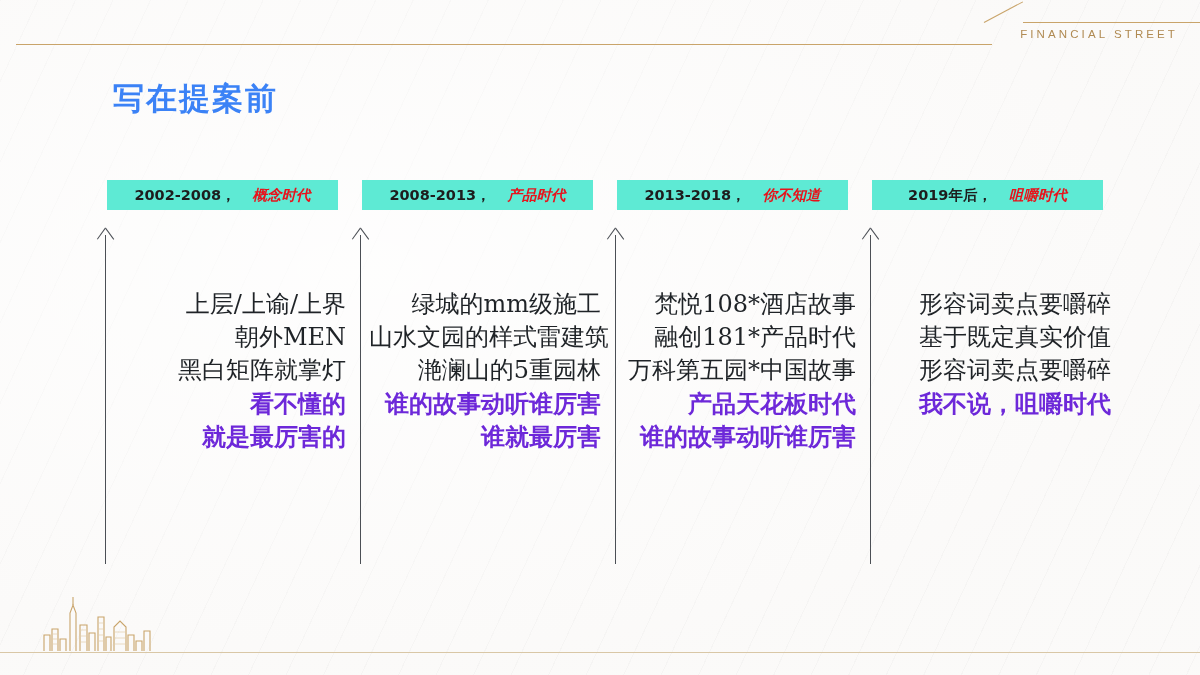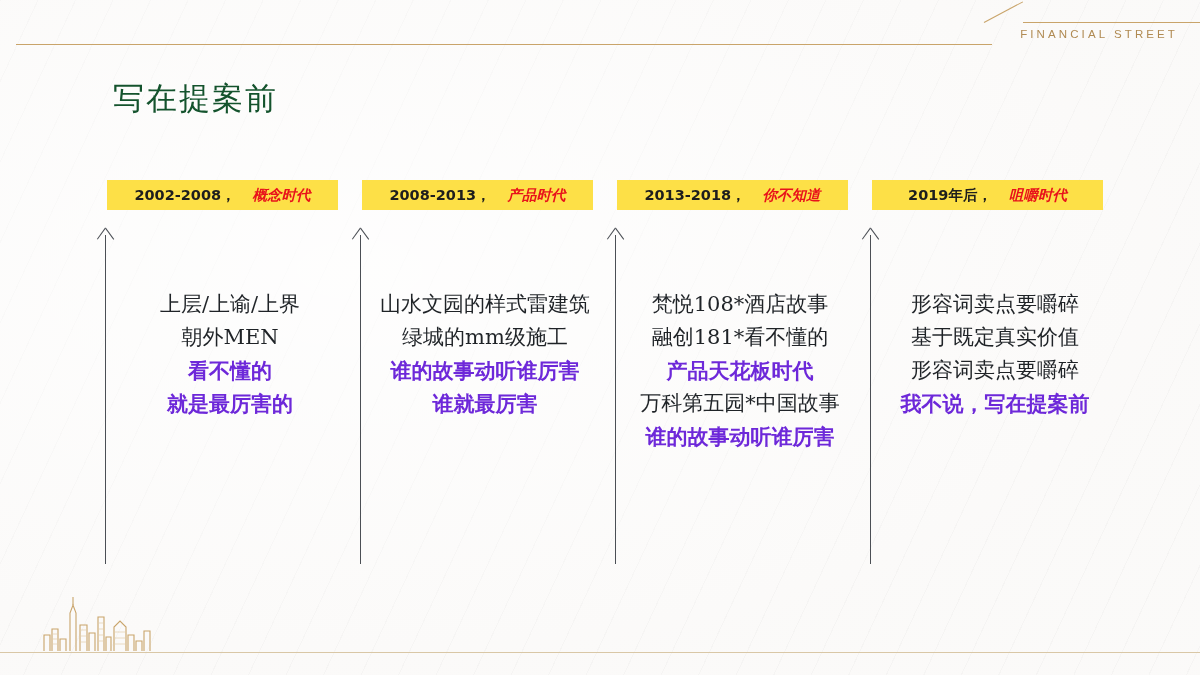--- a/index.html
+++ b/index.html
@@ -76,43 +76,43 @@
     color: #b08a52;
     font-weight: 400;
   }
 
   
   .page-title {
     position: absolute;
     left: 113px;
     top: 78px;
     font-size: 31px;
-    color: #14532d;
+    color: #3b82f6;
     letter-spacing: 2px;
     font-family: "DejaVu Serif", serif;
-    font-weight: 400;
+    font-weight: 700;
   }
 
   
   .columns {
     position: absolute;
     left: 96px;
     top: 180px;
     width: 1020px;
     display: flex;
   }
   .col {
     width: 255px;
     position: relative;
   }
 
   .col-header {
     height: 30px;
     margin: 0 13px 0 11px;
-    background: #fde047;
+    background: #5eead4;
     display: flex;
     align-items: center;
     justify-content: center;
     font-family: "DejaVu Sans", sans-serif;
     font-size: 14.5px;
     color: #1d1d1d;
     font-weight: 700;
     white-space: nowrap;
   }
   .col-header .era {
@@ -154,22 +154,22 @@
     background: #4b4f55;
   }
   .axis-arrow:before { left: 8px; transform: rotate(36deg); transform-origin: top center; }
   .axis-arrow:after  { left: 8px; transform: rotate(-36deg); transform-origin: top center; }
 
   .col-body {
     position: absolute;
     left: 18px;
     top: 108px;
     width: 232px;
-    text-align: center;
-    font-size: 21px;
+    text-align: right;
+    font-size: 24px;
     line-height: 33px;
     color: #1f2327;
     font-family: "DejaVu Serif", serif;
   }
   .col-body .red {
     color: #6d28d9;
     font-weight: 700;
   }
   .col-body .line { white-space: nowrap; }
 
@@ -211,71 +211,73 @@
         <span>2002-2008，</span>
         <span class="era">概念时代</span>
       </div>
       <div class="axis">
         <div class="axis-line"></div>
         <div class="axis-arrow"></div>
       </div>
       <div class="col-body">
         <div class="line">上层/上谕/上界</div>
         <div class="line">朝外MEN</div>
+        <div class="line">黑白矩阵就掌灯</div>
         <div class="line red">看不懂的</div>
         <div class="line red">就是最厉害的</div>
       </div>
     </div>
     <div class="col">
       <div class="col-header">
         <span>2008-2013，</span>
         <span class="era">产品时代</span>
       </div>
       <div class="axis">
         <div class="axis-line"></div>
         <div class="axis-arrow"></div>
       </div>
       <div class="col-body">
+        <div class="line">绿城的mm级施工</div>
         <div class="line">山水文园的样式雷建筑</div>
-        <div class="line">绿城的mm级施工</div>
+        <div class="line">滟澜山的5重园林</div>
         <div class="line red">谁的故事动听谁厉害</div>
         <div class="line red">谁就最厉害</div>
       </div>
     </div>
     <div class="col">
       <div class="col-header">
         <span>2013-2018，</span>
         <span class="era">你不知道</span>
       </div>
       <div class="axis">
         <div class="axis-line"></div>
         <div class="axis-arrow"></div>
       </div>
       <div class="col-body">
         <div class="line">梵悦108*酒店故事</div>
-        <div class="line">融创181*看不懂的</div>
+        <div class="line">融创181*产品时代</div>
+        <div class="line">万科第五园*中国故事</div>
         <div class="line red">产品天花板时代</div>
-        <div class="line">万科第五园*中国故事</div>
         <div class="line red">谁的故事动听谁厉害</div>
       </div>
     </div>
     <div class="col">
       <div class="col-header">
         <span>2019年后，</span>
         <span class="era">咀嚼时代</span>
       </div>
       <div class="axis">
         <div class="axis-line"></div>
         <div class="axis-arrow"></div>
       </div>
       <div class="col-body">
         <div class="line">形容词卖点要嚼碎</div>
         <div class="line">基于既定真实价值</div>
         <div class="line">形容词卖点要嚼碎</div>
-        <div class="line red">我不说，写在提案前</div>
+        <div class="line red">我不说，咀嚼时代</div>
       </div>
     </div>
   </div>
 
 <svg class="skyline" viewBox="0 0 120 62" xmlns="http://www.w3.org/2000/svg">
   <g fill="none" stroke="#c9a46a" stroke-width="1.1">
     <path d="M4 60 L4 44 L10 44 L10 60"></path>
     <path d="M12 60 L12 38 L18 38 L18 60"></path>
     <path d="M20 60 L20 48 L26 48 L26 60"></path>
     <path d="M30 60 L30 22 L33 14 L36 22 L36 60"></path>

